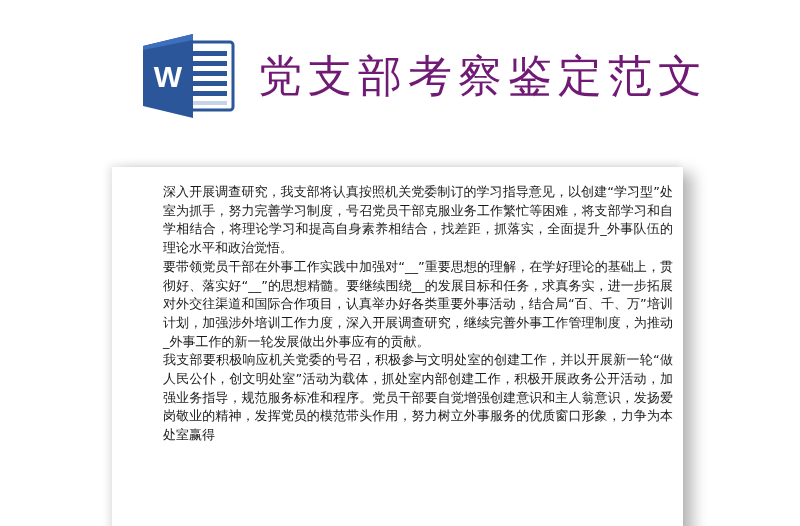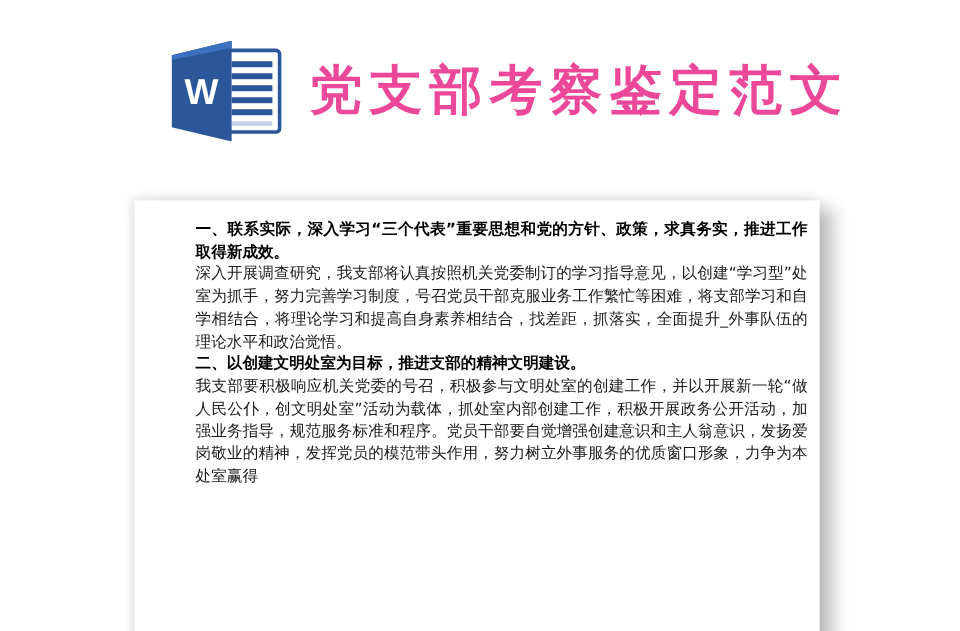--- a/index.html
+++ b/index.html
@@ -1,19 +1,19 @@
 <!DOCTYPE html>
 <html><head>
 <meta charset="utf-8">
 <style>
   html,body{margin:0;padding:0;}
   body{width:800px;height:526px;background:#ffffff;position:relative;overflow:hidden;font-family:"DejaVu Sans","Liberation Sans",sans-serif;}
   .header{position:absolute;left:0;top:0;width:800px;height:150px;}
   .word-icon{position:absolute;left:143px;top:34px;width:92px;height:84px;}
-  .title{position:absolute;left:258px;top:46px;font-size:44px;line-height:60px;color:#ec4899;letter-spacing:6px;font-weight:bold;white-space:nowrap;}
+  .title{position:absolute;left:258px;top:46px;font-size:44px;line-height:60px;color:#701a75;letter-spacing:6px;font-weight:normal;white-space:nowrap;}
   .page{position:absolute;left:112px;top:167px;width:571px;height:380px;background:#fff;
     box-shadow:10px 6px 14px rgba(0,0,0,0.28), -3px -2px 8px rgba(0,0,0,0.10);}
   .content{position:absolute;left:51px;top:16px;width:510px;font-size:13px;line-height:18.7px;color:#1a1a1a;}
   .content p{margin:0;text-align:justify;}
   .content .h{font-weight:bold;color:#000;}
 </style>
 </head>
 <body>
 
 <div class="header">
@@ -30,18 +30,17 @@
       <polygon points="0,12 50,0 50,84 0,72" fill="#2b579a"></polygon>
       <polygon points="0,12 50,0 50,6 0,16" fill="#3c6fbe"></polygon>
       <text x="25" y="53" text-anchor="middle" font-family="Liberation Sans, sans-serif" font-weight="bold" font-size="30" fill="#ffffff">W</text>
     </svg>
   </div>
   <div class="title">党支部考察鉴定范文</div>
 </div>
 
 <div class="page">
   <div class="content">
-    <p class="h">一、联系实际，深入学习“三个代表”重要思想和党的方针、政策，求真务实，推进工作取得新成效。</p>
     <p>深入开展调查研究，我支部将认真按照机关党委制订的学习指导意见，以创建“学习型”处室为抓手，努力完善学习制度，号召党员干部克服业务工作繁忙等困难，将支部学习和自学相结合，将理论学习和提高自身素养相结合，找差距，抓落实，全面提升_外事队伍的理论水平和政治觉悟。</p>
-    <p class="h">二、以创建文明处室为目标，推进支部的精神文明建设。</p>
+    <p>要带领党员干部在外事工作实践中加强对“__”重要思想的理解，在学好理论的基础上，贯彻好、落实好“__”的思想精髓。要继续围绕__的发展目标和任务，求真务实，进一步拓展对外交往渠道和国际合作项目，认真举办好各类重要外事活动，结合局“百、千、万”培训计划，加强涉外培训工作力度，深入开展调查研究，继续完善外事工作管理制度，为推动_外事工作的新一轮发展做出外事应有的贡献。</p>
     <p>我支部要积极响应机关党委的号召，积极参与文明处室的创建工作，并以开展新一轮“做人民公仆，创文明处室”活动为载体，抓处室内部创建工作，积极开展政务公开活动，加强业务指导，规范服务标准和程序。党员干部要自觉增强创建意识和主人翁意识，发扬爱岗敬业的精神，发挥党员的模范带头作用，努力树立外事服务的优质窗口形象，力争为本处室赢得</p>
   </div>
 </div>
 
 </body></html>

